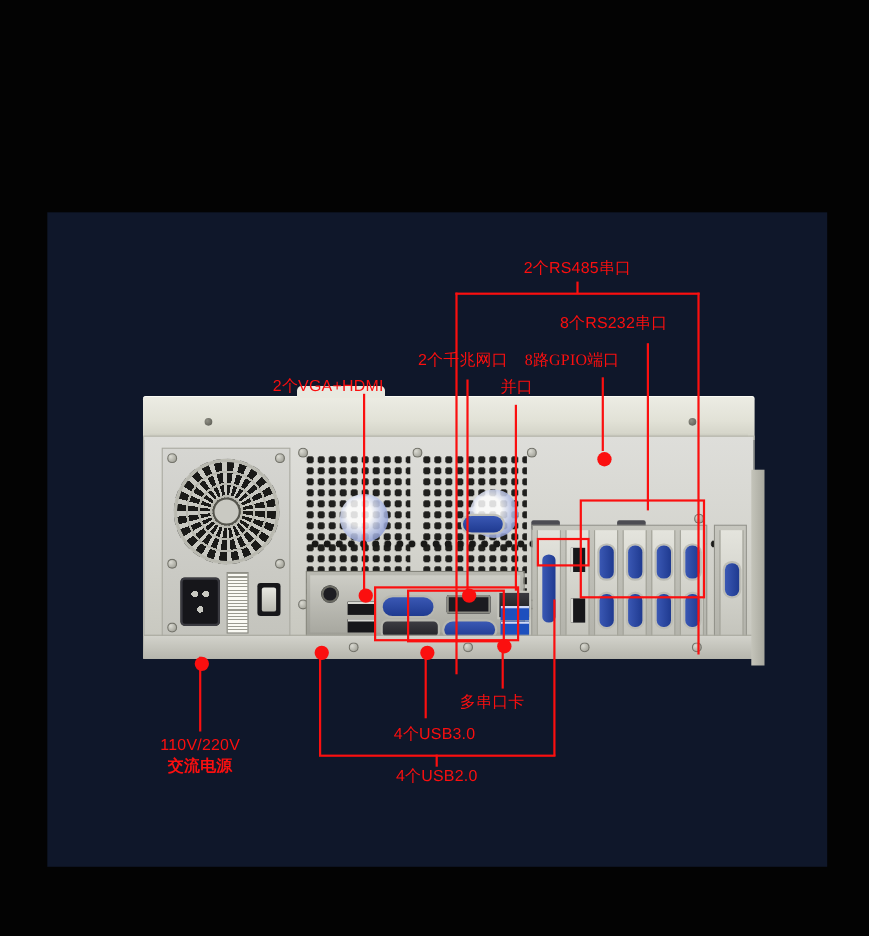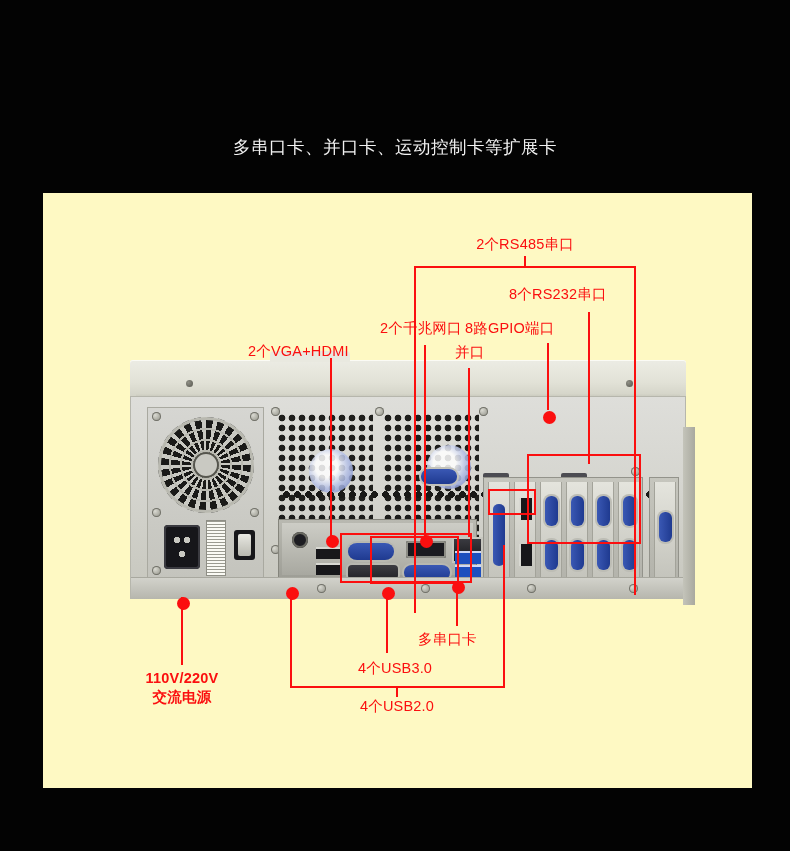--- a/index.html
+++ b/index.html
@@ -29,21 +29,21 @@
     position: absolute; left: 0; width: 790px; text-align: center;
     color: #f2f2f2; font-size: 17.5px; letter-spacing: 0.5px;
   }
   #sub1 { top: 104px; }
   #sub2 { top: 135px; }
 
   
   #stage {
     position: absolute; left: 43px; top: 193px;
     width: 709px; height: 595px;
-    background: #fef9c3;
+    background: #0f172a;
     overflow: hidden;
   }
 
   
   .ln   { position: absolute; background: #fb0f0f; }
   .vln  { width: 2px; }
   .hln  { height: 2px; }
   .dot  { position: absolute; width: 13px; height: 13px; border-radius: 50%;
           background: #fb0f0f; margin-left: -5.5px; margin-top: -6px; }
   .hl   { position: absolute; border: 2px solid #fb0f0f; background: transparent; }
@@ -238,21 +238,20 @@
     background: linear-gradient(180deg,#d2d2cb,#b6b6ad);
     border-top:1px solid #a8a89f;
   }
 </style>
 </head>
 <body>
 
 <div id="page">
 
   <div id="header">
-    <div class="subline" id="sub2">多串口卡、并口卡、运动控制卡等扩展卡</div>
   </div>
 
   <div id="stage">
 
     <div id="chassis">
 
       <div class="lid">
         <div class="lid-notch"></div>
         <div class="lid-screw" style="left:56px"></div>
         <div class="lid-screw" style="left:496px"></div>
@@ -356,21 +355,21 @@
     <div class="lab ctr" style="left:482px; top:42px;">2个RS485串口</div>
     <div class="ln vln" style="left:481px; top:63px; height:11px;"></div>
     <div class="ln hln" style="left:371px; top:73px; width:222px;"></div>
     <div class="ln vln" style="left:371px; top:73px; height:347px;"></div>
     <div class="ln vln" style="left:591px; top:73px; height:329px;"></div>
 
     <div class="lab" style="left:466px; top:92px;">8个RS232串口</div>
     <div class="ln vln" style="left:545px; top:119px; height:152px;"></div>
     <div class="hl" style="left:484px; top:261px; width:114px; height:90px;"></div>
 
-    <div class="lab" style="left:422px; top:126px;">8路GPIO端口</div>
+    <div class="lab" style="left:434px; top:126px;font-family:Liberation Serif, serif;">8路GPIO端口</div>
     <div class="ln vln" style="left:504px; top:150px; height:67px;"></div>
     <div class="dot" style="left:505px; top:224px;"></div>
     <div class="hl" style="left:445px; top:296px; width:48px; height:26px;"></div>
 
     <div class="lab" style="left:337px; top:126px;">2个千兆网口</div>
     <div class="ln vln" style="left:381px; top:152px; height:192px;"></div>
     <div class="dot" style="left:382px; top:348px;"></div>
     <div class="hl" style="left:327px; top:343px; width:89px; height:48px;"></div>
 
     <div class="lab" style="left:412px; top:150px;">并口</div>
@@ -391,17 +390,17 @@
 
     <div class="ln vln" style="left:247px; top:395px; height:99px;"></div>
     <div class="dot" style="left:248px; top:400px;"></div>
     <div class="ln vln" style="left:460px; top:352px; height:142px;"></div>
     <div class="ln hln" style="left:247px; top:493px; width:215px;"></div>
     <div class="ln vln" style="left:353px; top:493px; height:11px;"></div>
     <div class="lab ctr" style="left:354px; top:504px;">4个USB2.0</div>
 
     <div class="ln vln" style="left:138px; top:404px; height:68px;"></div>
     <div class="dot" style="left:139px; top:410px;"></div>
-    <div class="lab ctr" style="left:139px; top:476px; font-weight:700;">110V/220V</div>
+    <div class="lab ctr" style="left:139px; top:476px; font-weight:400;">110V/220V</div>
     <div class="lab ctr" style="left:139px; top:495px; font-weight:700;">交流电源</div>
 
   </div>
 </div>
 
 </body></html>

